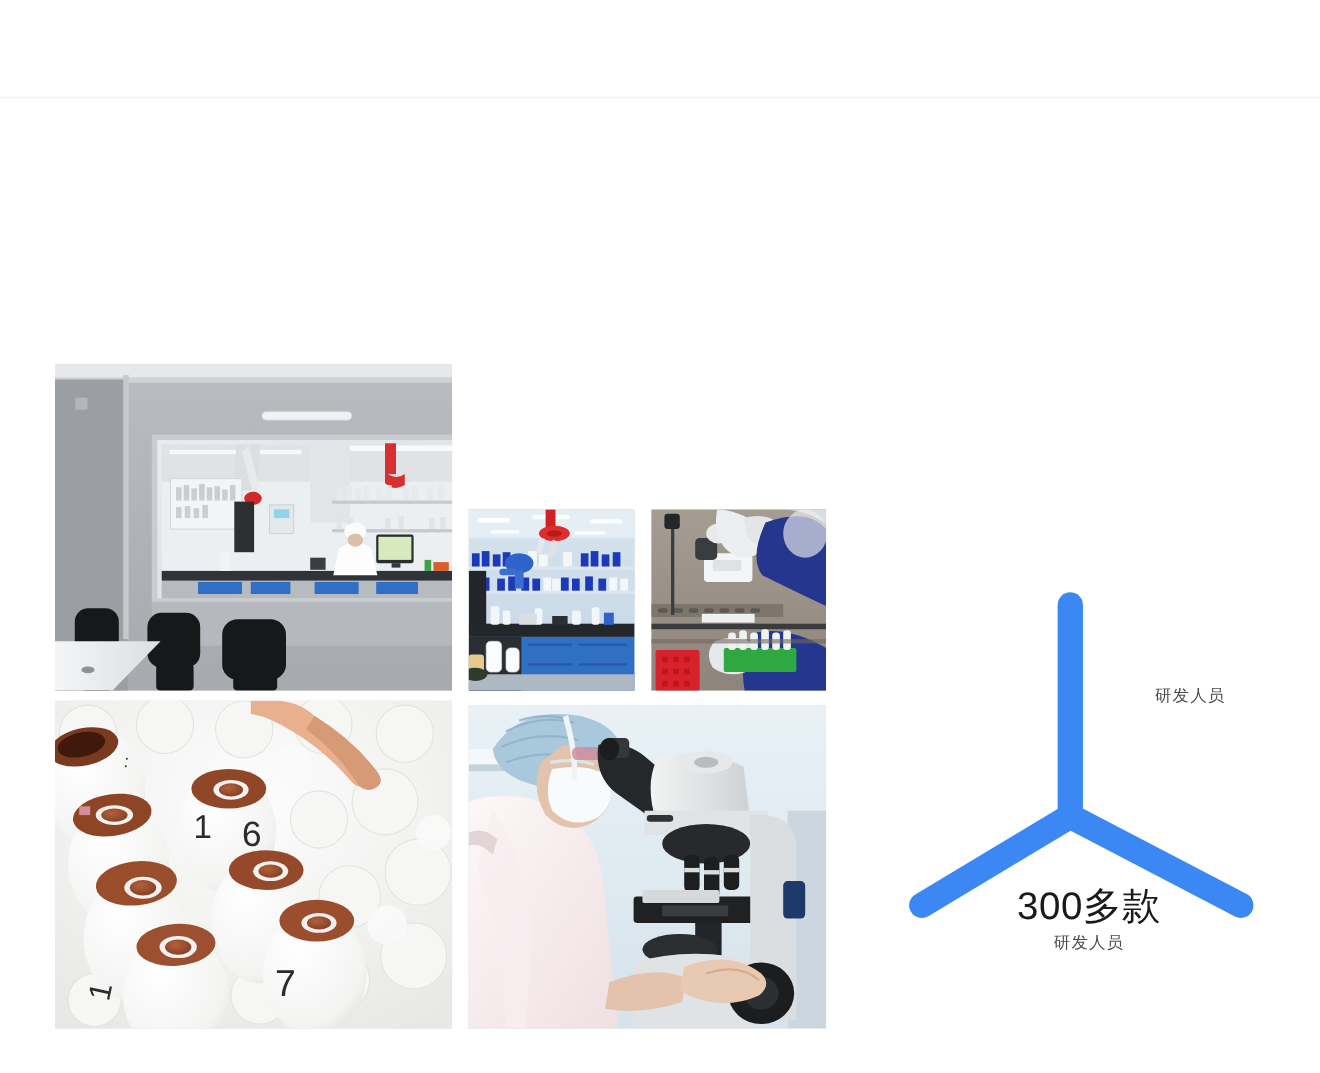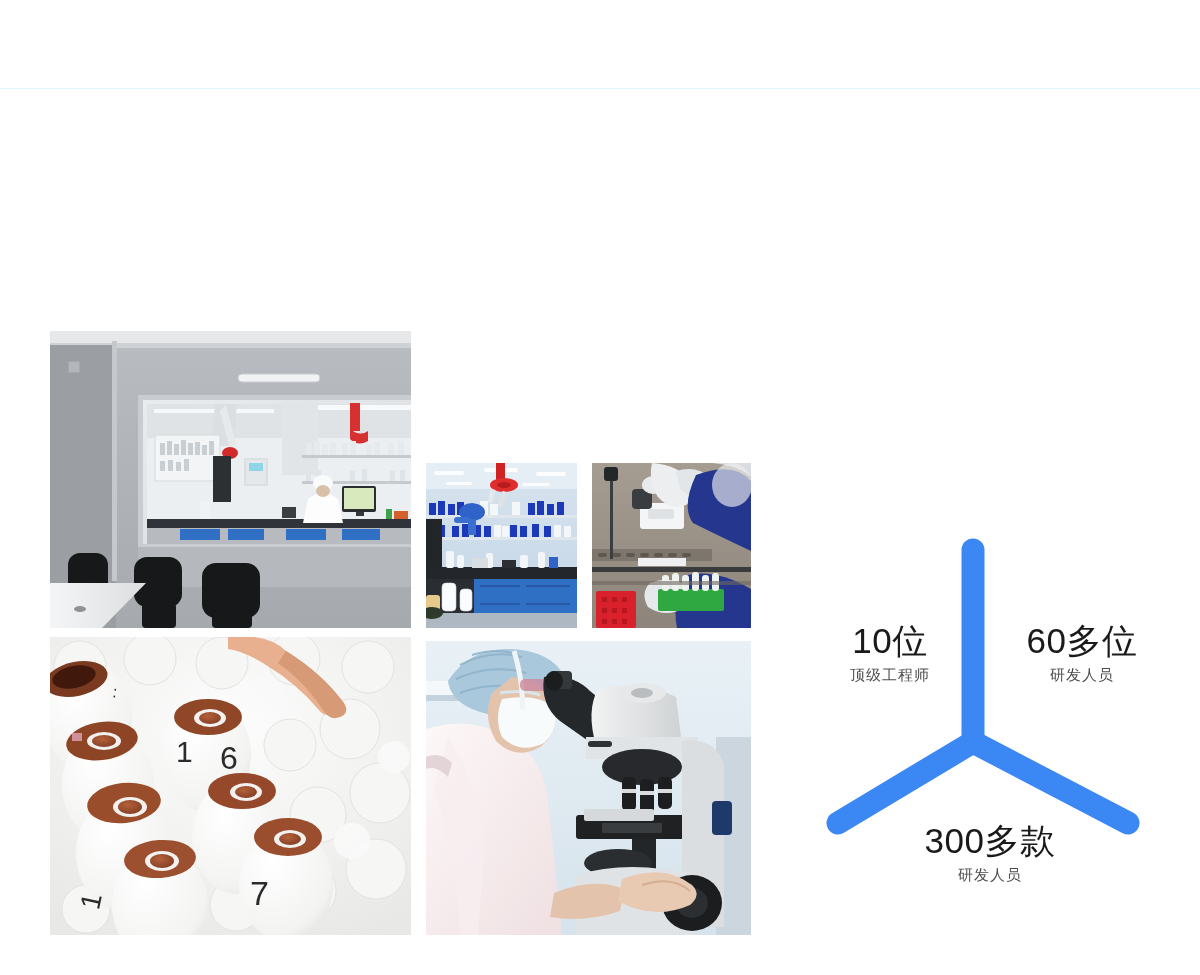--- a/index.html
+++ b/index.html
@@ -75,21 +75,21 @@
   .stat .caption {
     display: block;
     font-size: 15px;
     line-height: 22px;
     color: #4c4c4c;
     letter-spacing: 1px;
     margin-top: 2px;
   }
   #stat-engineers  { left: 10px;  top: 100px;  width: 160px; }
   #stat-rnd-staff  { left: 192px; top: 100px;  width: 180px; }
-  #stat-formulas   { left: 90px;  top: 300px;  width: 200px; }
+  #stat-formulas   { left: 90px;  top: 283px;  width: 200px; }
 </style>
 </head>
 <body>
 
 <div class="page">
 
   <div class="top-divider"></div>
 
   <div class="photo" id="photo-cleanroom">
     <svg viewBox="0 0 361 297" preserveAspectRatio="none">
@@ -553,27 +553,22 @@
   <div class="stats">
 
     <svg class="y-mark" viewBox="0 0 380 400">
       <g stroke="#3b88f5" stroke-width="23" stroke-linecap="round" fill="none">
         <line x1="173" y1="30" x2="173" y2="222"></line>
         <line x1="173" y1="222" x2="38" y2="303"></line>
         <line x1="173" y1="222" x2="328" y2="303"></line>
       </g>
     </svg>
 
-    <div class="stat" id="stat-engineers">
-      <span class="value">10位</span>
-      <span class="caption">顶级工程师</span>
-    </div>
 
     <div class="stat" id="stat-rnd-staff">
-      <span class="value">60多位</span>
       <span class="caption">研发人员</span>
     </div>
 
     <div class="stat" id="stat-formulas">
       <span class="value">300多款</span>
       <span class="caption">研发人员</span>
     </div>
 
   </div>
 

